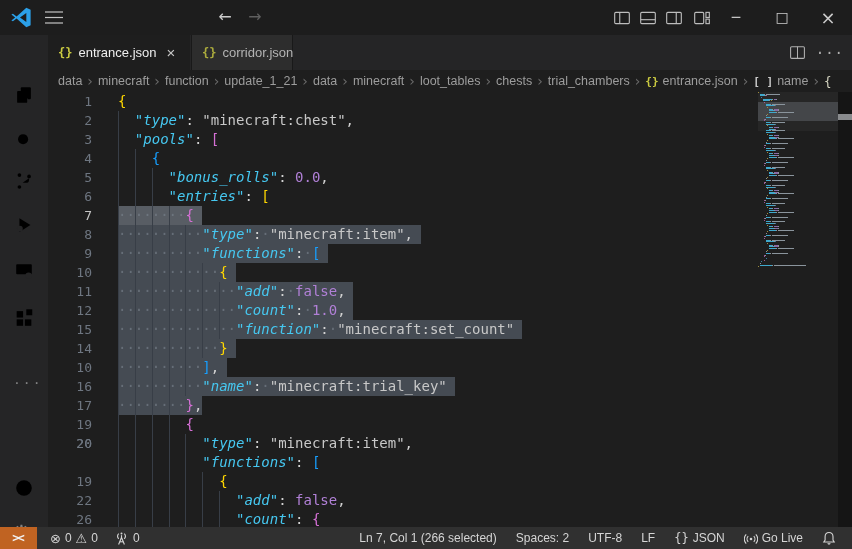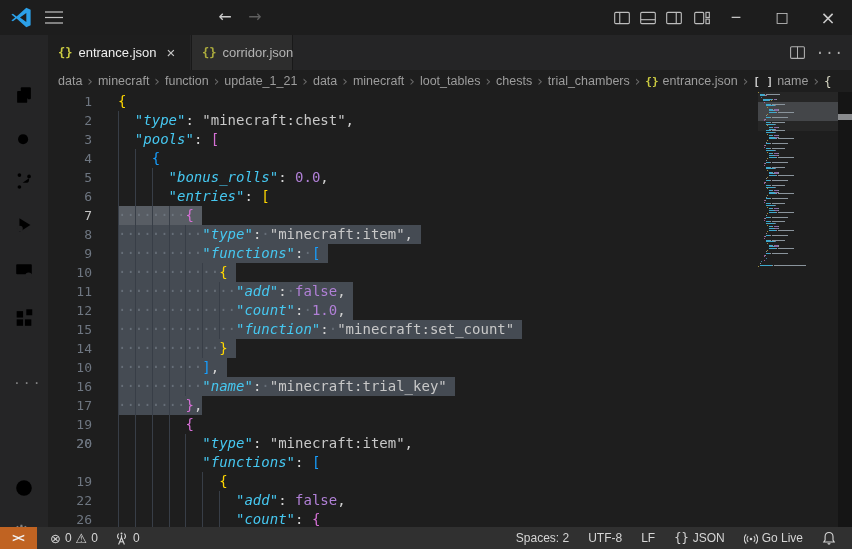--- a/index.html
+++ b/index.html
@@ -752,20 +752,23 @@
               <path d="M5.8 10.8 h3.4"></path>
               <path d="M4.7 5.3 a3.9 3.9 0 0 1 0 -5.2" transform="translate(0,2.5)"></path>
               <path d="M10.3 5.3 a3.9 3.9 0 0 0 0 -5.2" transform="translate(0,2.5)"></path>
             </g>
           </svg>
         <span>0</span>
       </div>
     </div>
     <div id="sb-right">
       <div class="sb-item">
+          <span>Ln 7, Col 1 (266 selected)</span>
+        </div>
+      <div class="sb-item">
           <span>Spaces: 2</span>
         </div>
       <div class="sb-item">
           <span>UTF-8</span>
         </div>
       <div class="sb-item">
           <span>LF</span>
         </div>
       <div class="sb-item">
         <span style="font-family:'DejaVu Sans Mono',monospace;">{}</span>

